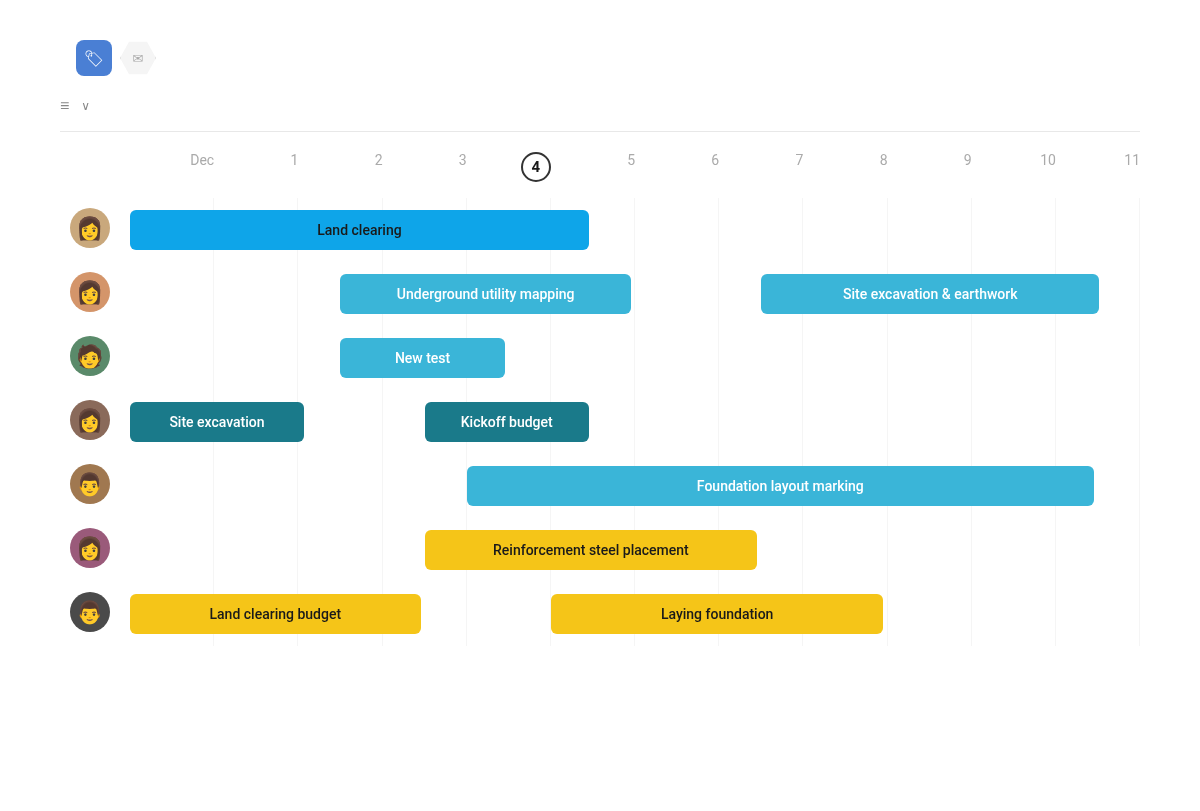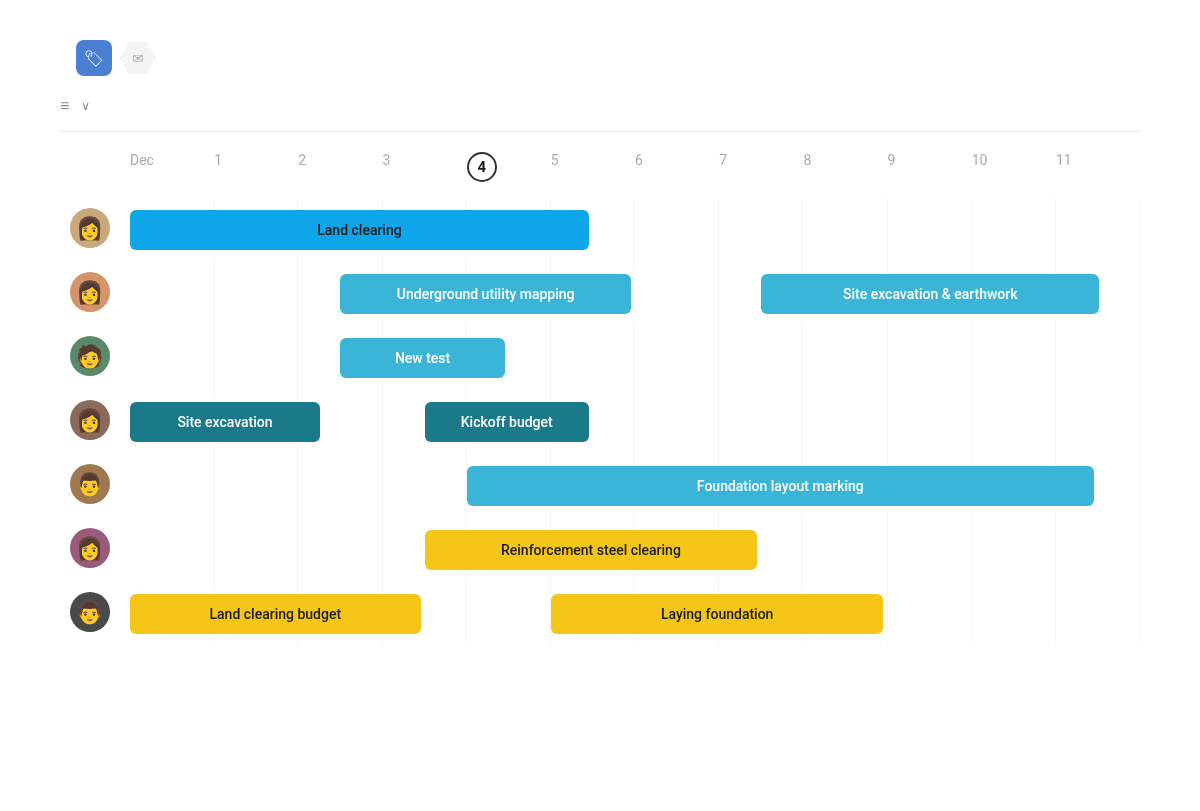--- a/index.html
+++ b/index.html
@@ -85,21 +85,21 @@
 
     
     .timeline-header {
       display: flex;
       margin-left: 70px;
       margin-bottom: 16px;
     }
 
     .timeline-col {
       flex: 1;
-      text-align: left;
+      text-align: right;
       font-size: 14px;
       color: #aaa;
       font-weight: 400;
       position: relative;
     }
 
     .timeline-col.today-col {
       color: #1a1a1a;
       font-weight: 600;
     }
@@ -315,21 +315,21 @@
             <div class="gantt-row-cell"></div>
             <div class="gantt-row-cell"></div>
             <div class="gantt-row-cell"></div>
             <div class="gantt-row-cell"></div>
             <div class="gantt-row-cell"></div>
           </div>
           <div class="avatar-col">
             <div class="avatar" style="background: rgb(138, 106, 90); font-size: 22px;">👩</div>
           </div>
           <div class="gantt-bars">
-            <div class="gantt-bar bar-dark-teal" style="left: 0px; width: 190px;">Site excavation</div>
+            <div class="gantt-bar bar-dark-teal" style="left: 0px; width: 174px;">Site excavation</div>
             <div class="gantt-bar bar-dark-teal" style="left: 294.583px; width: 164.333px;">Kickoff budget</div>
           </div>
         </div>
         <div class="gantt-row">
           <div class="gantt-row-bg">
             <div class="gantt-row-cell"></div>
             <div class="gantt-row-cell"></div>
             <div class="gantt-row-cell"></div>
             <div class="gantt-row-cell"></div>
             <div class="gantt-row-cell"></div>
@@ -360,21 +360,21 @@
             <div class="gantt-row-cell"></div>
             <div class="gantt-row-cell"></div>
             <div class="gantt-row-cell"></div>
             <div class="gantt-row-cell"></div>
             <div class="gantt-row-cell"></div>
           </div>
           <div class="avatar-col">
             <div class="avatar" style="background: rgb(154, 90, 122); font-size: 22px;">👩</div>
           </div>
           <div class="gantt-bars">
-            <div class="gantt-bar bar-yellow" style="left: 294.583px; width: 332.667px;">Reinforcement steel clearing</div>
+            <div class="gantt-bar bar-yellow" style="left: 294.583px; width: 332.667px;">Reinforcement steel placement</div>
           </div>
         </div>
         <div class="gantt-row">
           <div class="gantt-row-bg">
             <div class="gantt-row-cell"></div>
             <div class="gantt-row-cell"></div>
             <div class="gantt-row-cell"></div>
             <div class="gantt-row-cell"></div>
             <div class="gantt-row-cell"></div>
             <div class="gantt-row-cell"></div>

